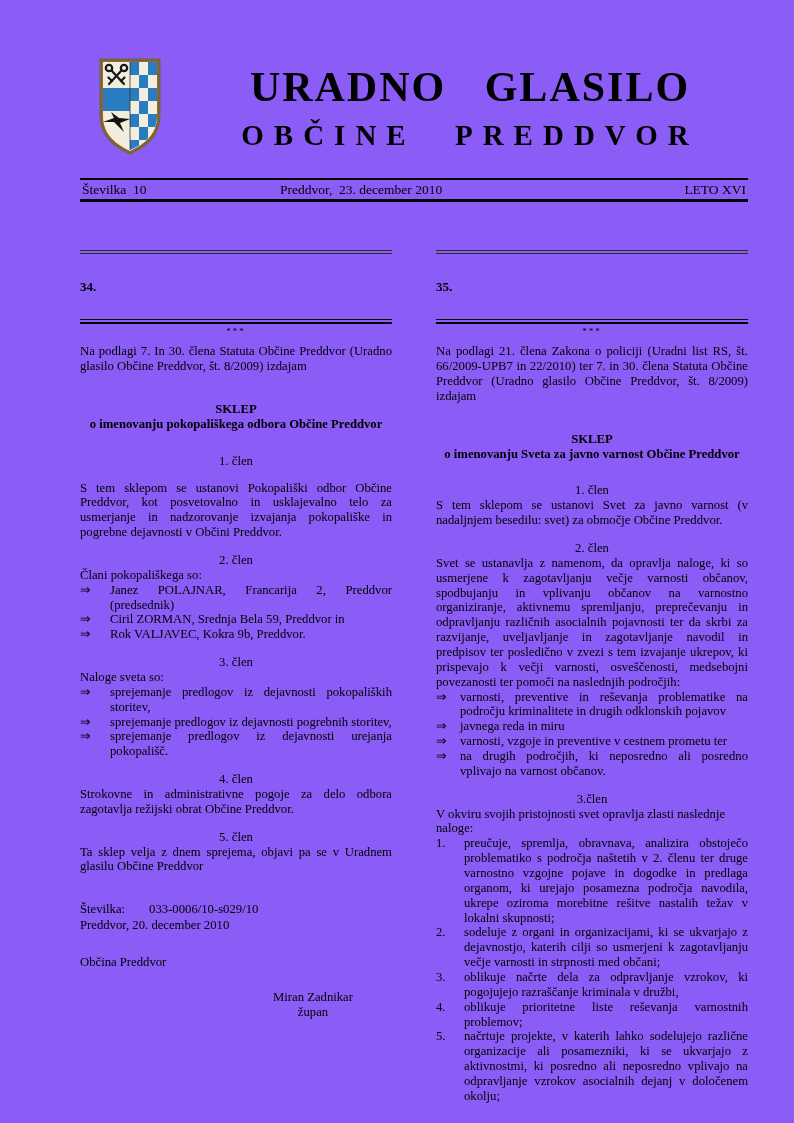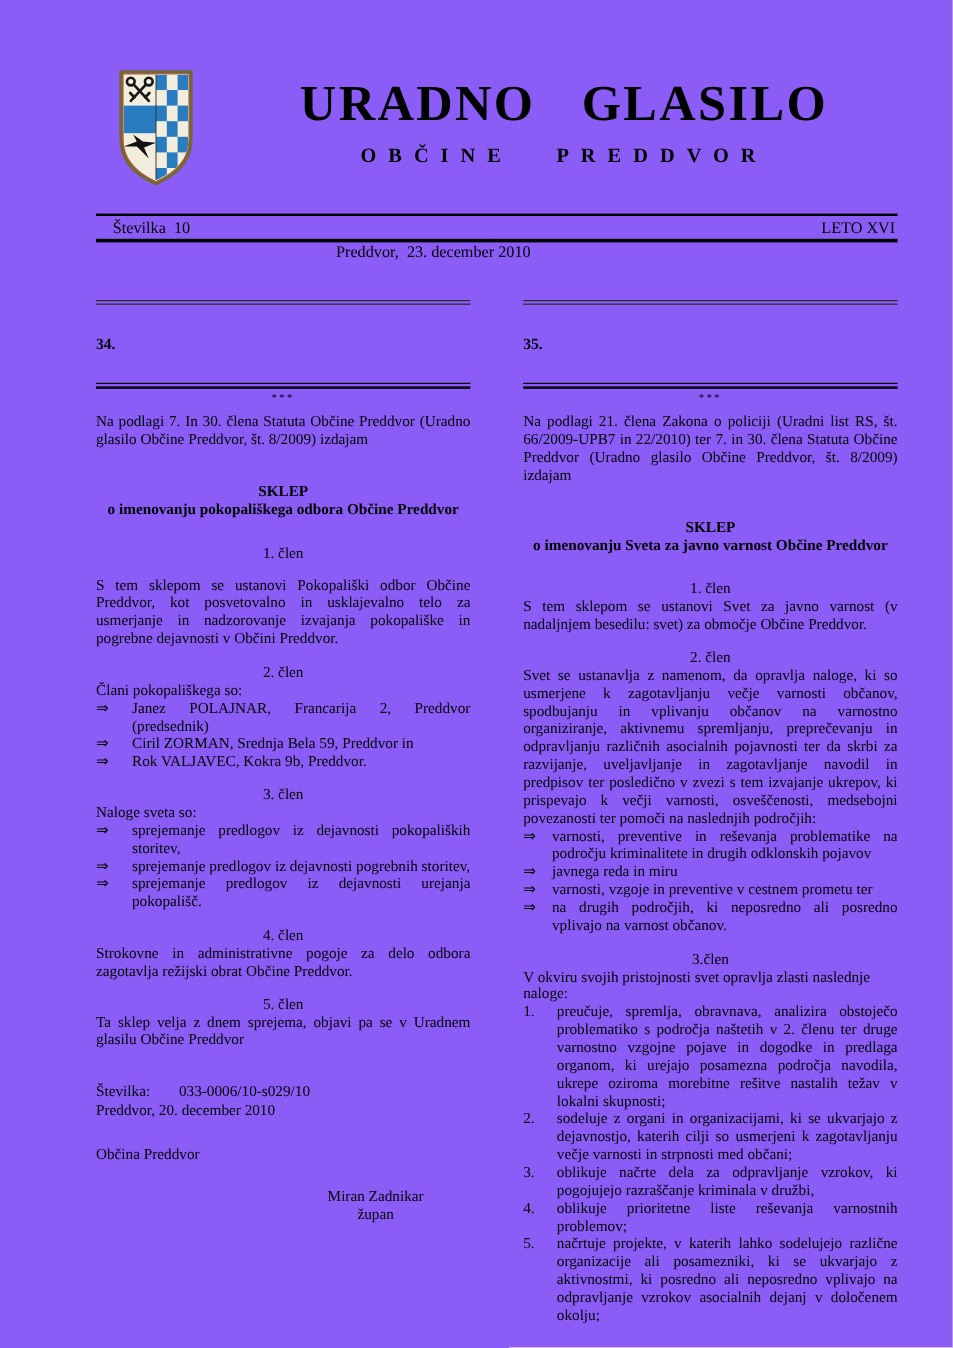--- a/index.html
+++ b/index.html
@@ -5,26 +5,26 @@
   html,body{margin:0;padding:0;background:#fff;}
   .page{
     position:relative;width:794px;height:1123px;background:#8b5cf6;overflow:hidden;
     font-family:Liberation Serif, serif;color:#000;
   }
   
   .coat{position:absolute;left:97px;top:56px;width:66px;height:100px;}
   .title1{position:absolute;left:180px;top:66px;width:580px;text-align:center;
     font-size:42px;font-weight:bold;letter-spacing:2px;word-spacing:26px;line-height:1;}
   .title2{position:absolute;left:180px;top:121px;width:580px;text-align:center;
-    font-size:17px;font-weight:bold;letter-spacing:10px;word-spacing:22px;line-height:1;}
+    font-size:29px;font-weight:bold;letter-spacing:10px;word-spacing:22px;line-height:1;}
   .datebar{position:absolute;left:80px;top:178px;width:668px;
     border-top:2px solid #000;border-bottom:3px solid #000;height:19px;}
   .datebar span{position:absolute;top:2px;font-size:13.5px;white-space:pre;}
-  .db-left{left:14px;text-align:right;}
-  .db-center{left:200px;margin-top:20px;}
+  .db-left{left:2px;text-align:right;}
+  .db-center{left:200px;}
   .db-right{right:2px;}
   
   .col{position:absolute;top:250px;width:312px;font-size:12.7px;line-height:1.17;}
   .col-left{left:80px;}
   .col-right{left:436px;}
   .rule-top{border-top:4px double #2b2b2b;height:0;}
   .art-num{font-weight:bold;font-size:13px;margin:25px 0;}
   .rule-double{height:2px;border-top:1px solid #000;border-bottom:2px solid #000;}
   .stars{text-align:center;font-size:9px;line-height:10px;letter-spacing:2px;margin-top:2px;}
   .para{margin:8px 0 0 0;text-align:justify;}

